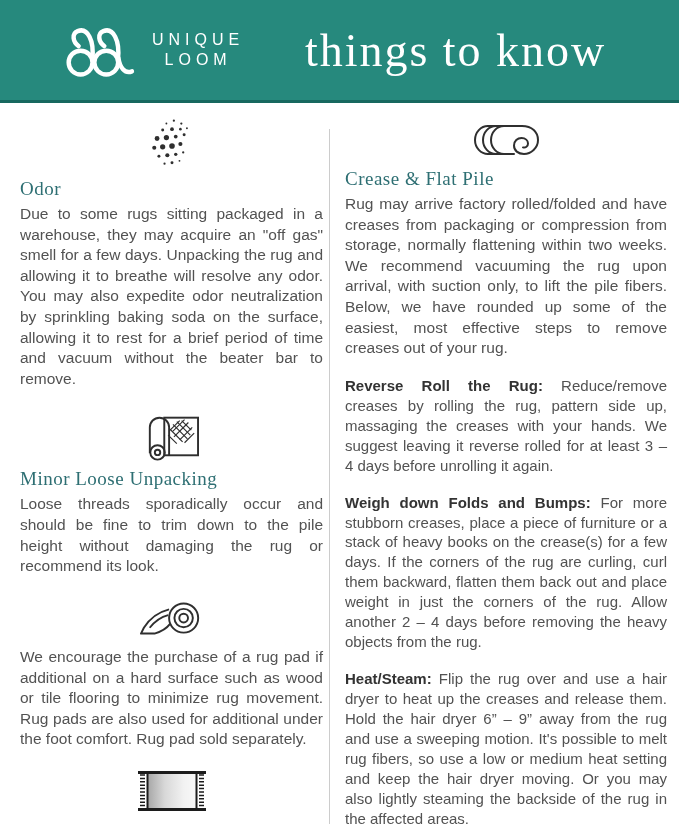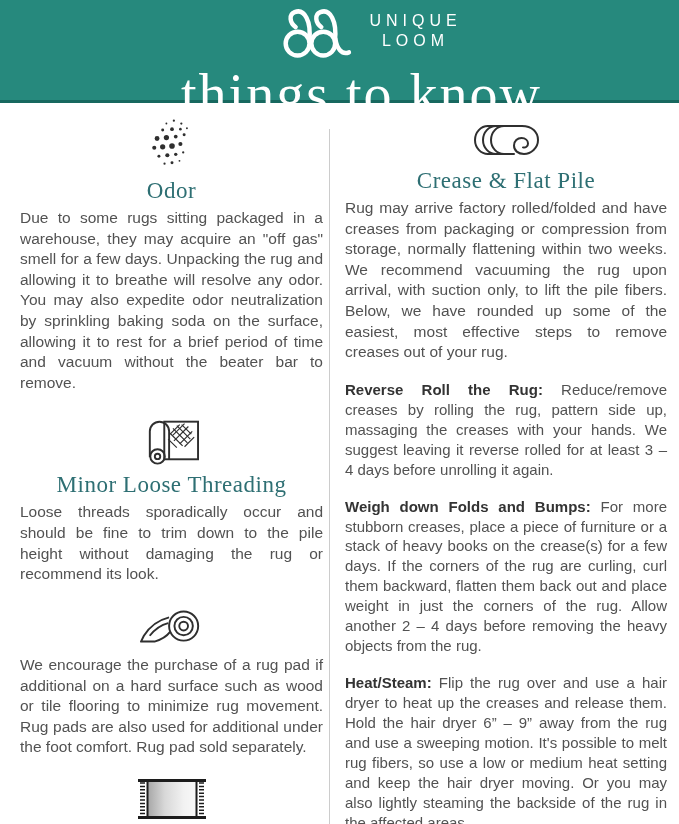--- a/index.html
+++ b/index.html
@@ -4,46 +4,46 @@
 <style>
   html,body{margin:0;padding:0;}
   body{
     width:679px;height:824px;background:#ffffff;overflow:hidden;
     font-family:"Liberation Sans","DejaVu Sans",sans-serif;
     -webkit-font-smoothing:antialiased;
   }
   
   .header{
     height:100px;background:#26897d;border-bottom:3px solid #17685f;
-    display:flex;align-items:center;padding-left:56px;box-sizing:content-box;flex-direction:column;
+    display:flex;align-items:center;padding-left:56px;box-sizing:content-box;
   }
   .logo-group{display:flex;align-items:center;flex:0 0 auto;}
   .logo-mark{width:86px;height:62px;}
   .logo-text{
     color:#ffffff;font-size:16px;letter-spacing:5px;line-height:1.25;
     margin-left:10px;text-align:center;font-weight:400;
   }
   .header-title{
     flex:1;text-align:center;color:#ffffff;
     font-family:"Liberation Serif","DejaVu Serif",serif;
-    font-size:56px;letter-spacing:2px;font-weight:500;
+    font-size:46px;letter-spacing:2px;font-weight:500;
     padding-right:12px;
   }
   
   .main{display:flex;padding:12px 12px 0 20px;}
   .col{box-sizing:border-box;}
   .col.left{width:303px;}
   .divider{width:1px;background:#cccccc;align-self:stretch;margin:14px 0 0 6px;}
   .col.right{flex:1;padding-left:15px;}
   section{margin-bottom:20px;}
   .icon-wrap{text-align:center;margin:2px 0 0;}
   h2{
-    margin:1px 0 4px;text-align:center;font-weight:500;
+    margin:1px 0 4px;text-align:left;font-weight:500;
     font-family:"Liberation Serif","DejaVu Serif",serif;
-    font-size:23px;color:#2e6f73;letter-spacing:.5px;
+    font-size:19px;color:#2e6f73;letter-spacing:.5px;
   }
   p.body{
     margin:0;font-size:15.5px;line-height:1.33;color:#525252;
     text-align:justify;
   }
   p.tip{
     margin:17px 0 0;font-size:15px;line-height:1.33;color:#525252;
     text-align:justify;
   }
   .tip-label{font-weight:bold;color:#333333;}
@@ -114,21 +114,21 @@
           <rect x="24" y="9" width="35" height="39" fill="#ffffff" class="ink"></rect>
           <g stroke="#2f2f2f" stroke-width="1.2">
             <path d="M33,16 l15,15 M37,13 l14,14 M30,21 l13,13 M42,12 l10,10 M28,27 l9,9"></path>
             <path d="M49,14 l-15,15 M53,19 l-13,13 M45,11 l-12,12 M55,25 l-10,10 M40,12 l-10,10"></path>
           </g>
           <path d="M9,46 V19 a10,10 0 0 1 20,0 v29" fill="#ffffff" class="ink"></path>
           <circle cx="17" cy="45" r="7.5" fill="#ffffff" class="ink"></circle>
           <circle cx="17" cy="45" r="2.8" class="ink"></circle>
         </svg>
       </div>
-      <h2>Minor Loose Threading</h2>
+      <h2>Minor Loose Unpacking</h2>
       <p class="body">Loose threads sporadically occur and should be fine to trim down to the pile height without damaging the rug or recommend its look.</p>
     </section>
 
     <section>
       <div class="icon-wrap">
         <svg width="64" height="46" viewBox="0 0 66 46">
           <path d="M30,12 C18,15 9,23 4,31 L1,37 L15,37 C22,35 28,31 31,27" fill="#ffffff" class="ink" stroke-linejoin="round"></path>
           <path d="M29,18 C21,20 14,26 10,31" class="ink" stroke-width="1.6"></path>
           <circle cx="45" cy="21" r="15" fill="#ffffff" class="ink"></circle>
           <circle cx="45" cy="21" r="9.5" class="ink"></circle>

